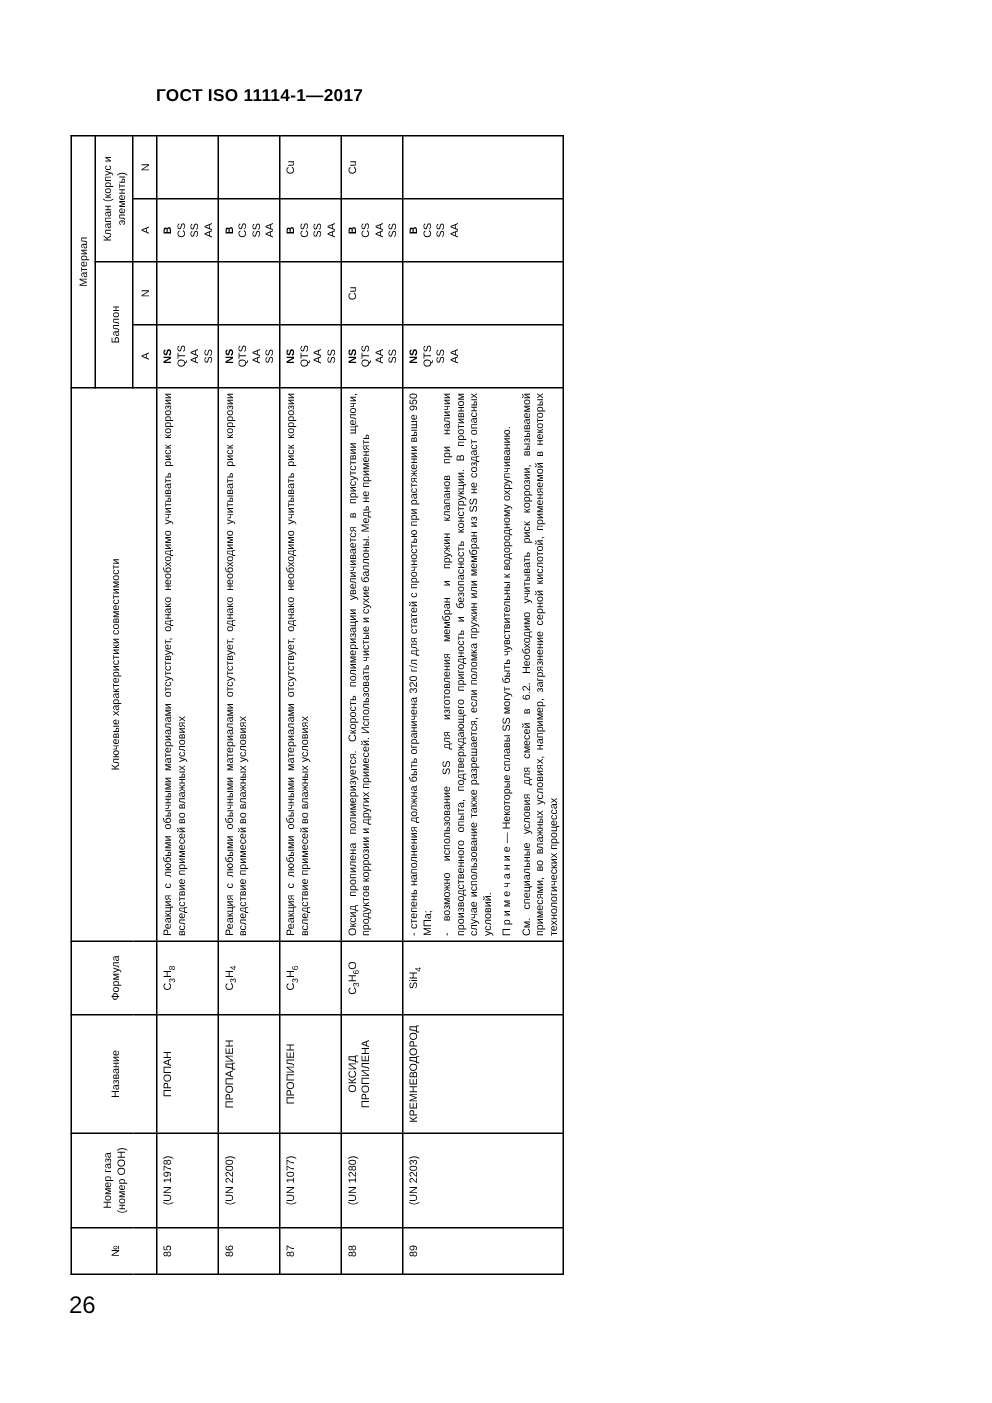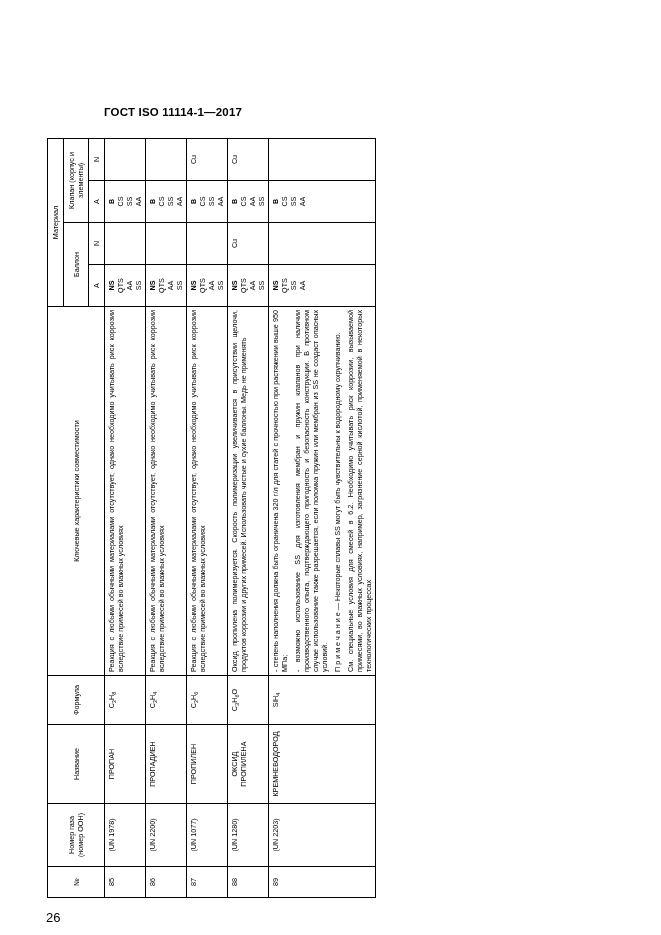--- a/index.html
+++ b/index.html
@@ -12,37 +12,36 @@
     height: 935px;
     position: relative;
     font-family: "Liberation Sans", sans-serif;
     color: #000000;
     overflow: hidden;
   }
   .page {
     position: absolute;
     inset: 0;
     background: #fff;
-    margin-top: 48px;
   }
   
   .std-header {
     position: absolute;
     top: 58px;
     left: 104px;
     font-size: 11.5px;
     font-weight: bold;
     letter-spacing: 0.2px;
   }
   
   .page-number {
     position: absolute;
     left: 46px;
     top: 862px;
-    font-size: 13px;
+    font-size: 16px;
     text-align: right;
   }
   
   .table-wrap {
     position: absolute;
     left: 47px;
     top: 90px;
     width: 570px;
     height: 760px;
   }

